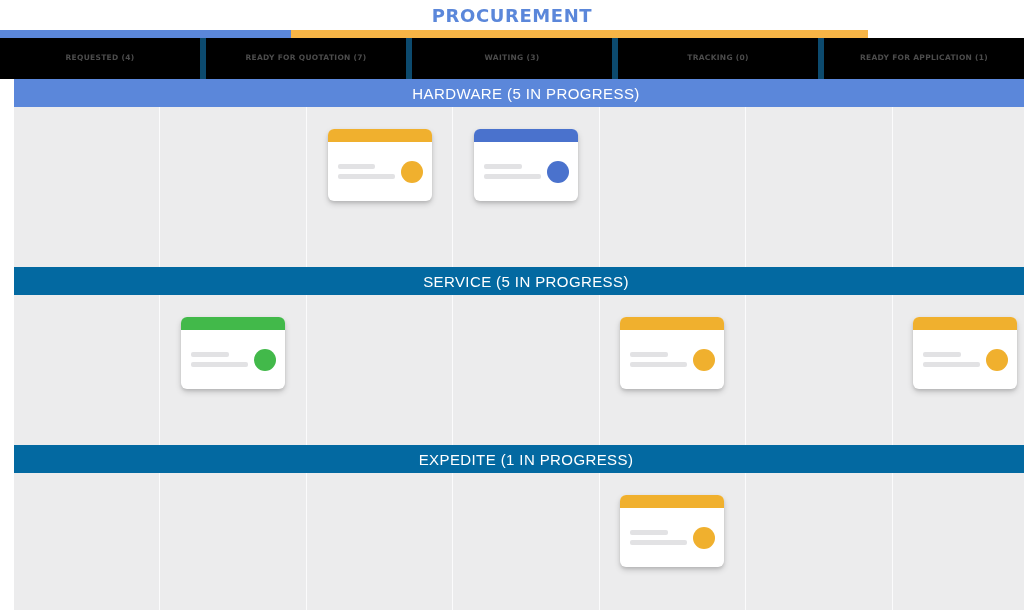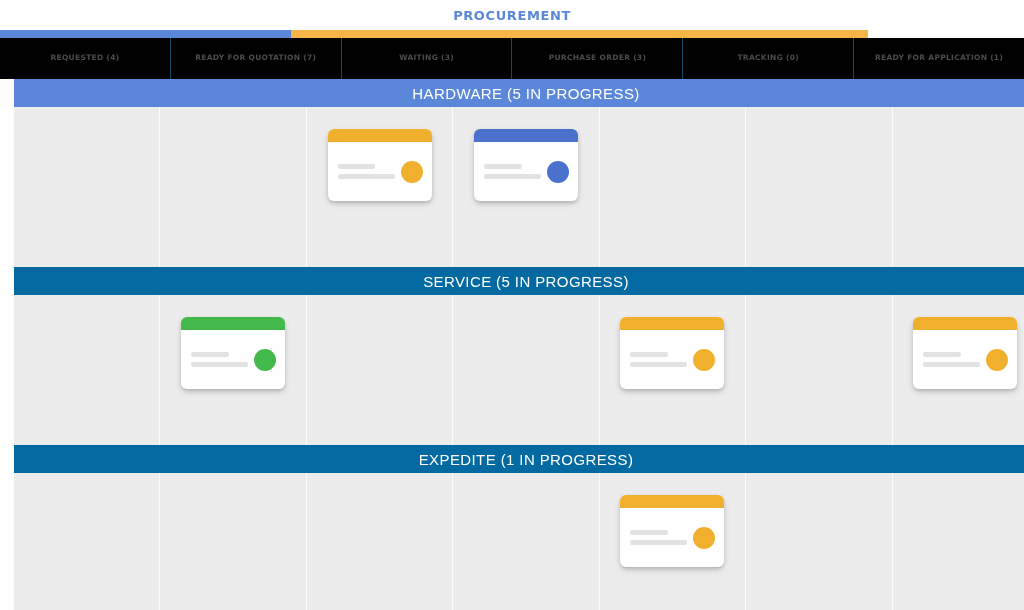--- a/index.html
+++ b/index.html
@@ -21,21 +21,21 @@
 
   
   .title-bar {
     height: 30px;
     display: flex;
     align-items: center;
     justify-content: center;
     background: #ffffff;
   }
   .board-title {
-    font-size: 13px;
+    font-size: 18px;
     font-weight: bold;
     letter-spacing: 0.6px;
     color: #5b87da;
     font-family: "DejaVu Sans", sans-serif;
   }
 
   
   .phase-strip {
     display: flex;
     height: 8px;
@@ -49,21 +49,21 @@
     height: 41px;
     width: 100%;
     background: #000000;
   }
   .col-header {
     flex: 1 1 0;
     display: flex;
     align-items: center;
     justify-content: center;
     text-align: center;
-    border-right: 1px solid #0c4a6e;
+    border-right: 6px solid #0c4a6e;
     padding: 2px 4px;
   }
   .col-header:last-child { border-right: none; }
   .col-header-label {
     font-size: 7.5px;
     font-weight: bold;
     letter-spacing: 0.3px;
     line-height: 1.45;
     color: #4c4c4c;
     font-family: "DejaVu Sans", sans-serif;
@@ -163,23 +163,20 @@
       <div class="col-header">
         <div class="col-header-label">REQUESTED (4)</div>
       </div>
       <div class="col-header">
         <div class="col-header-label">READY FOR QUOTATION (7)</div>
       </div>
       <div class="col-header">
         <div class="col-header-label">WAITING (3)</div>
       </div>
       <div class="col-header">
-        <div class="col-header-label">PURCHASE ORDER (3)</div>
-      </div>
-      <div class="col-header">
         <div class="col-header-label">TRACKING (0)</div>
       </div>
       <div class="col-header">
         <div class="col-header-label">READY FOR APPLICATION (1)</div>
       </div>
     </div>
 
   <div id="lanes">
       <div class="lane">
         <div class="lane-header" style="background: rgb(91, 135, 218);">

